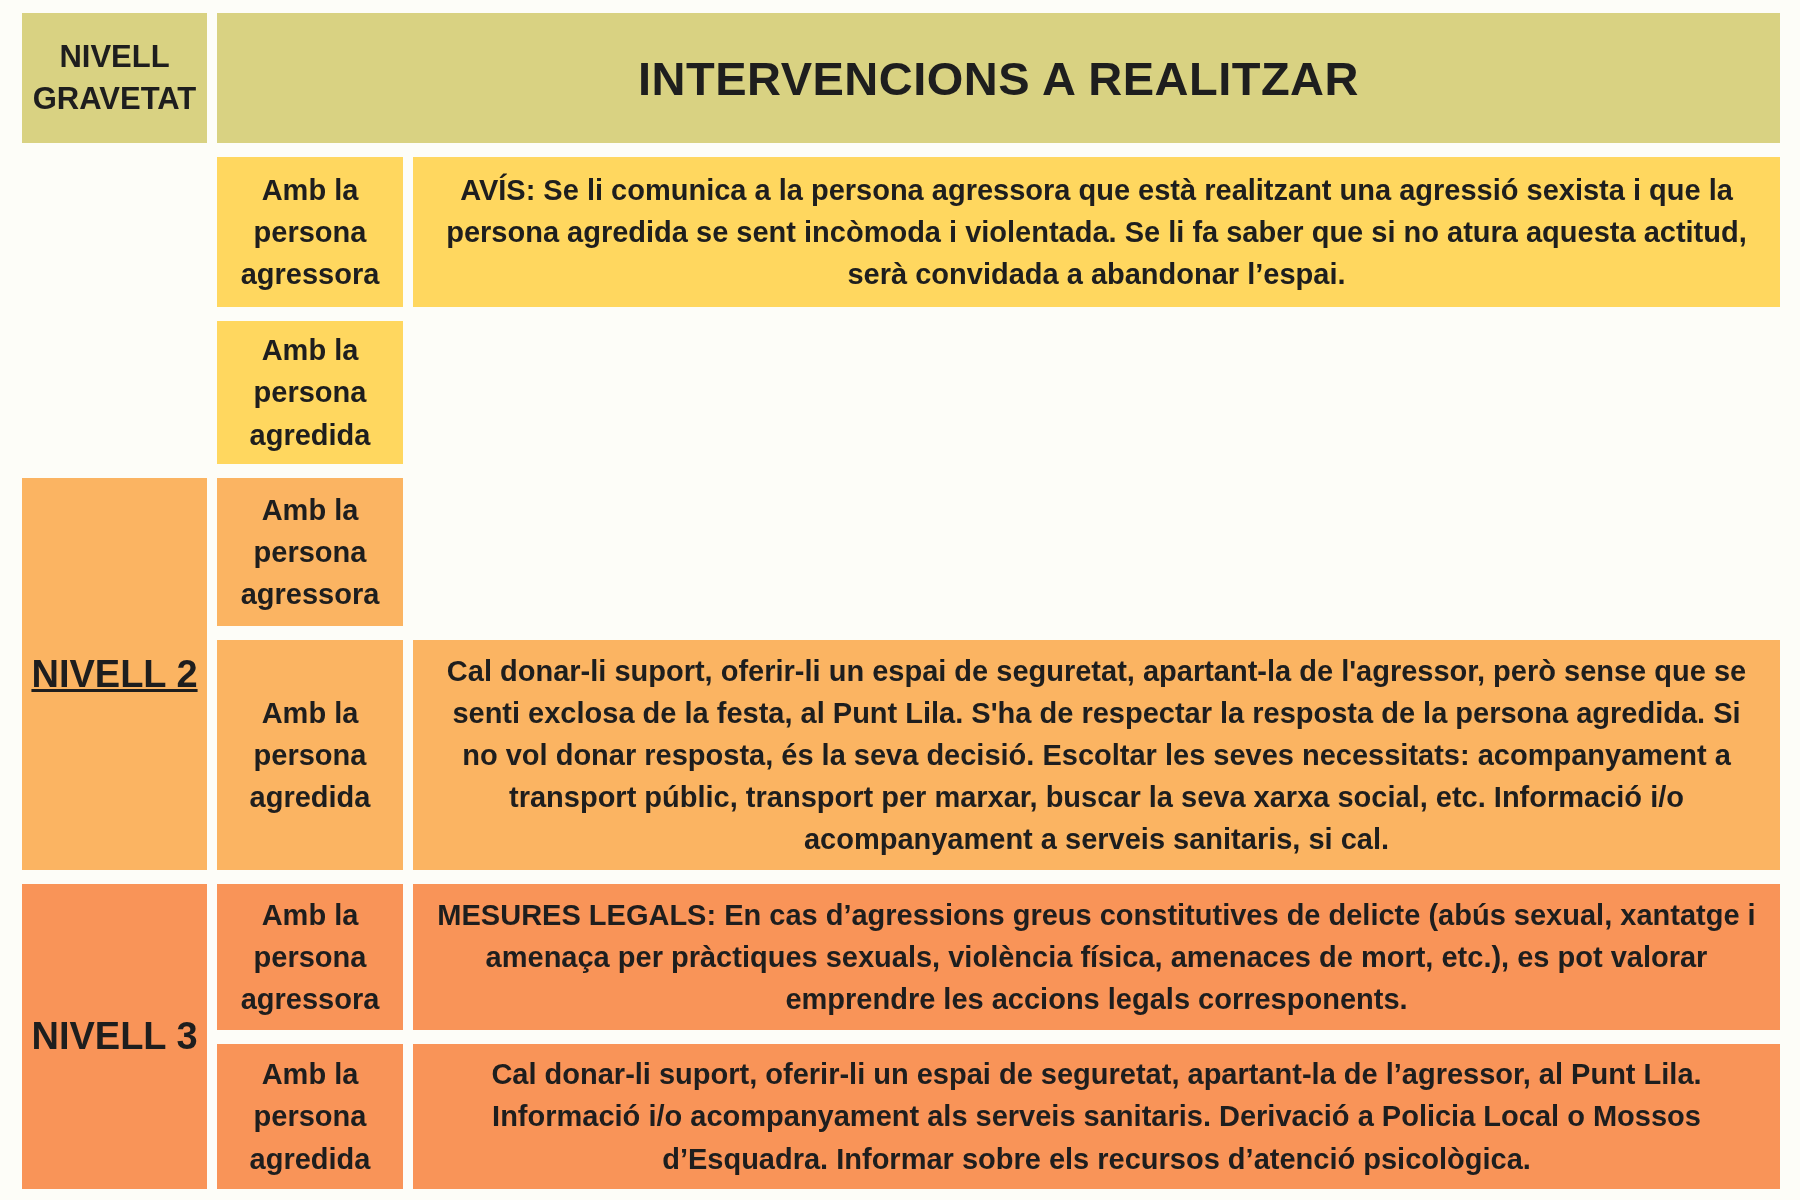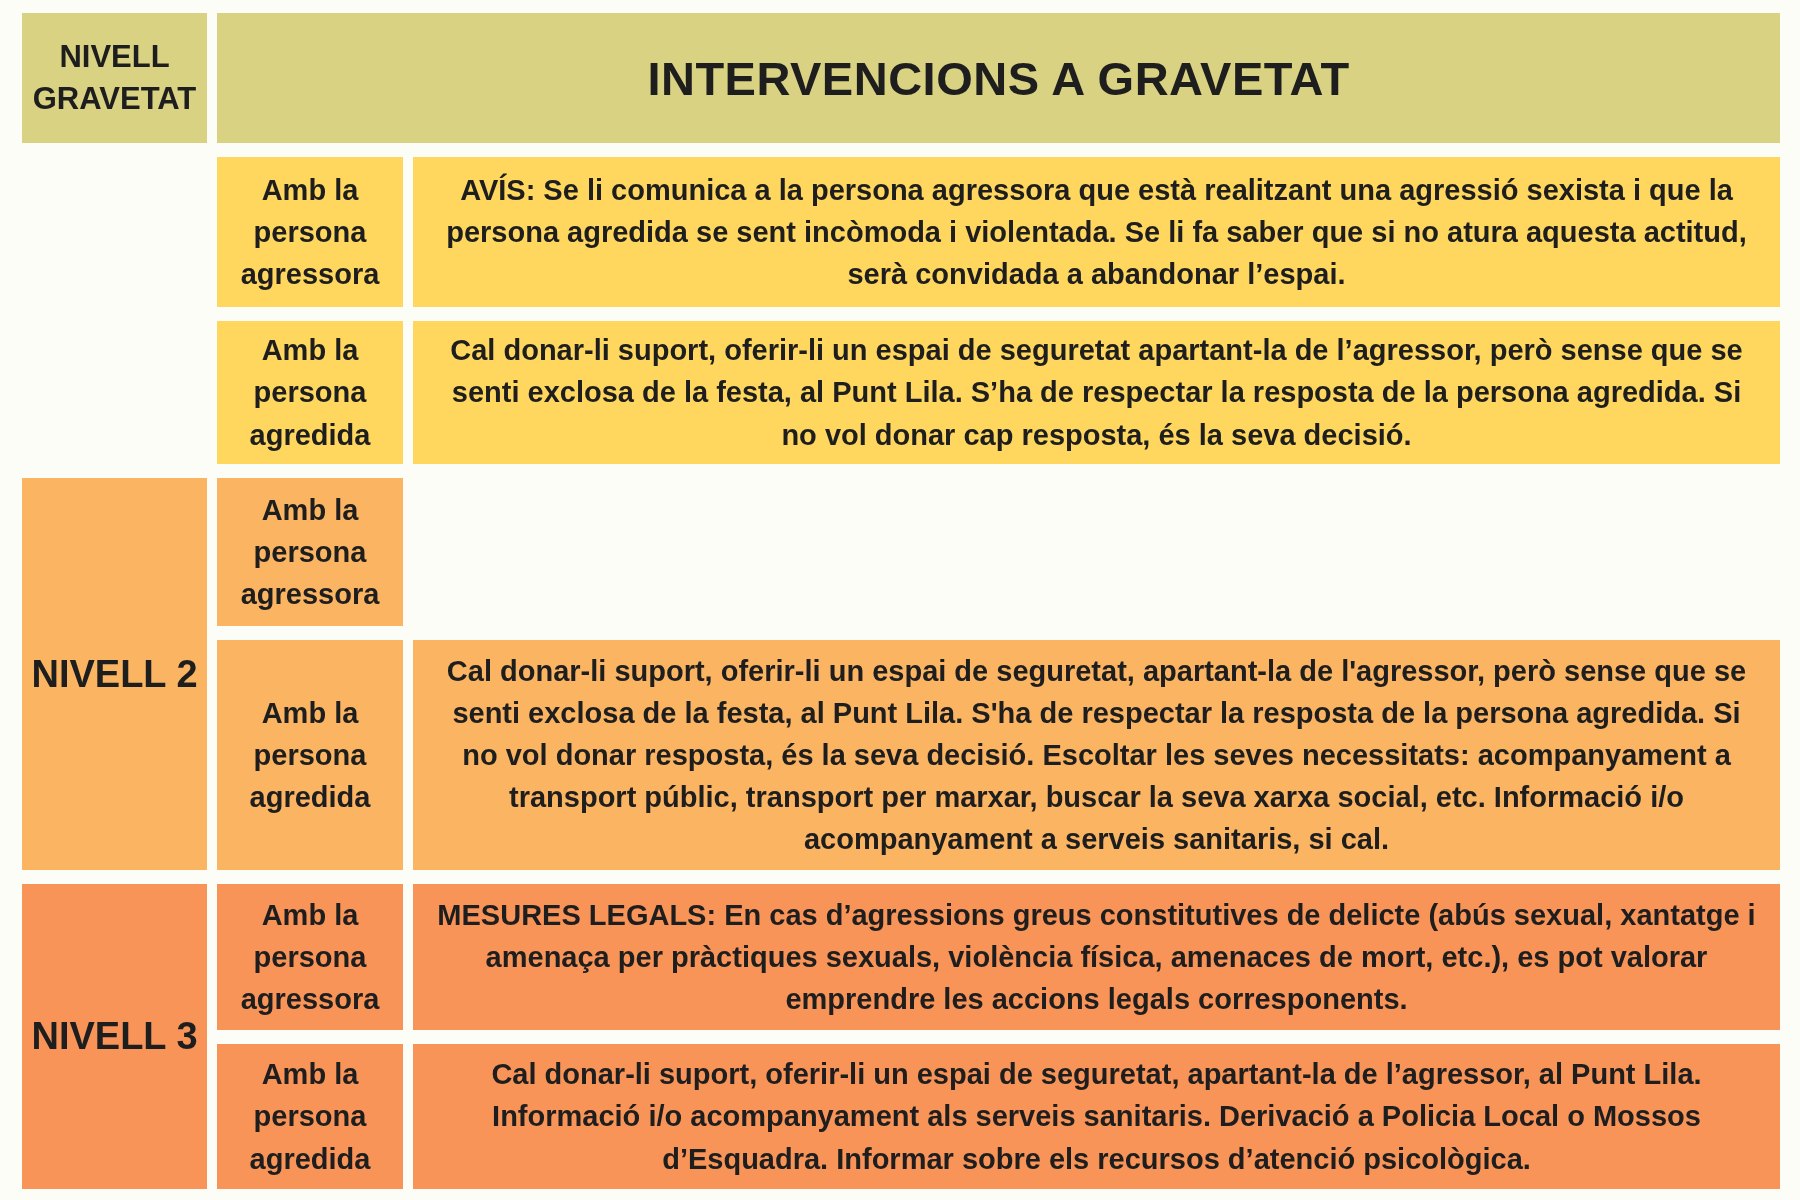--- a/index.html
+++ b/index.html
@@ -41,21 +41,21 @@
   }
   .level{
     font-size:38px;
     grid-column:1;
     padding:0 8px;
   }
   .lv1{background:var(--yellow);}
   .lv2{background:var(--orange-light);}
   .lv3{background:var(--orange);}
   .level-1{grid-row:2 / 4;}
-  .level-2{grid-row:4 / 6;}
+  .level-2{grid-row:4 / 6;text-decoration:underline;}
   .level-3{grid-row:6 / 8;}
   .target{
     grid-column:2;
     font-size:29px;
     line-height:1.45;
     padding:4px 14px;
   }
   .desc{
     grid-column:3;
     font-size:29px;
@@ -65,26 +65,25 @@
   .r1{grid-row:2;} .r2{grid-row:3;} .r3{grid-row:4;}
   .r4{grid-row:5;} .r5{grid-row:6;} .r6{grid-row:7;}
 </style>
 </head>
 <body>
 
 <div class="canvas" style="--olive: #d9d282; --yellow: #ffd75f; --orange-light: #fbb462; --orange: #f99458; background: rgb(253, 253, 248); color: rgb(30, 30, 30);">
   <div class="grid">
 
     <div class="cell hdr-left">NIVELL GRAVETAT</div>
-    <div class="cell hdr-main">INTERVENCIONS A GRAVETAT</div>
+    <div class="cell hdr-main">INTERVENCIONS A REALITZAR</div>
 
     <div class="cell target lv1 r1">Amb la persona agressora</div>
     <div class="cell desc lv1 r1">AVÍS: Se li comunica a la persona agressora que està realitzant una agressió sexista i que la persona agredida se sent incòmoda i violentada. Se li fa saber que si no atura aquesta actitud, serà convidada a abandonar l’espai.</div>
     <div class="cell target lv1 r2">Amb la persona agredida</div>
-    <div class="cell desc lv1 r2">Cal donar-li suport, oferir-li un espai de seguretat apartant-la de l’agressor, però sense que se senti exclosa de la festa, al Punt Lila. S’ha de respectar la resposta de la persona agredida. Si no vol donar cap resposta, és la seva decisió.</div>
 
     <div class="cell level lv2 level-2">NIVELL 2</div>
     <div class="cell target lv2 r3">Amb la persona agressora</div>
     <div class="cell target lv2 r4">Amb la persona agredida</div>
     <div class="cell desc lv2 r4">Cal donar-li suport, oferir-li un espai de seguretat, apartant-la de l'agressor, però sense que se senti exclosa de la festa, al Punt Lila. S'ha de respectar la resposta de la persona agredida. Si no vol donar resposta, és la seva decisió. Escoltar les seves necessitats: acompanyament a transport públic, transport per marxar, buscar la seva xarxa social, etc. Informació i/o acompanyament a serveis sanitaris, si cal.</div>
 
     <div class="cell level lv3 level-3">NIVELL 3</div>
     <div class="cell target lv3 r5">Amb la persona agressora</div>
     <div class="cell desc lv3 r5">MESURES LEGALS: En cas d’agressions greus constitutives de delicte (abús sexual, xantatge i amenaça per pràctiques sexuals, violència física, amenaces de mort, etc.), es pot valorar emprendre les accions legals corresponents.</div>
     <div class="cell target lv3 r6">Amb la persona agredida</div>

